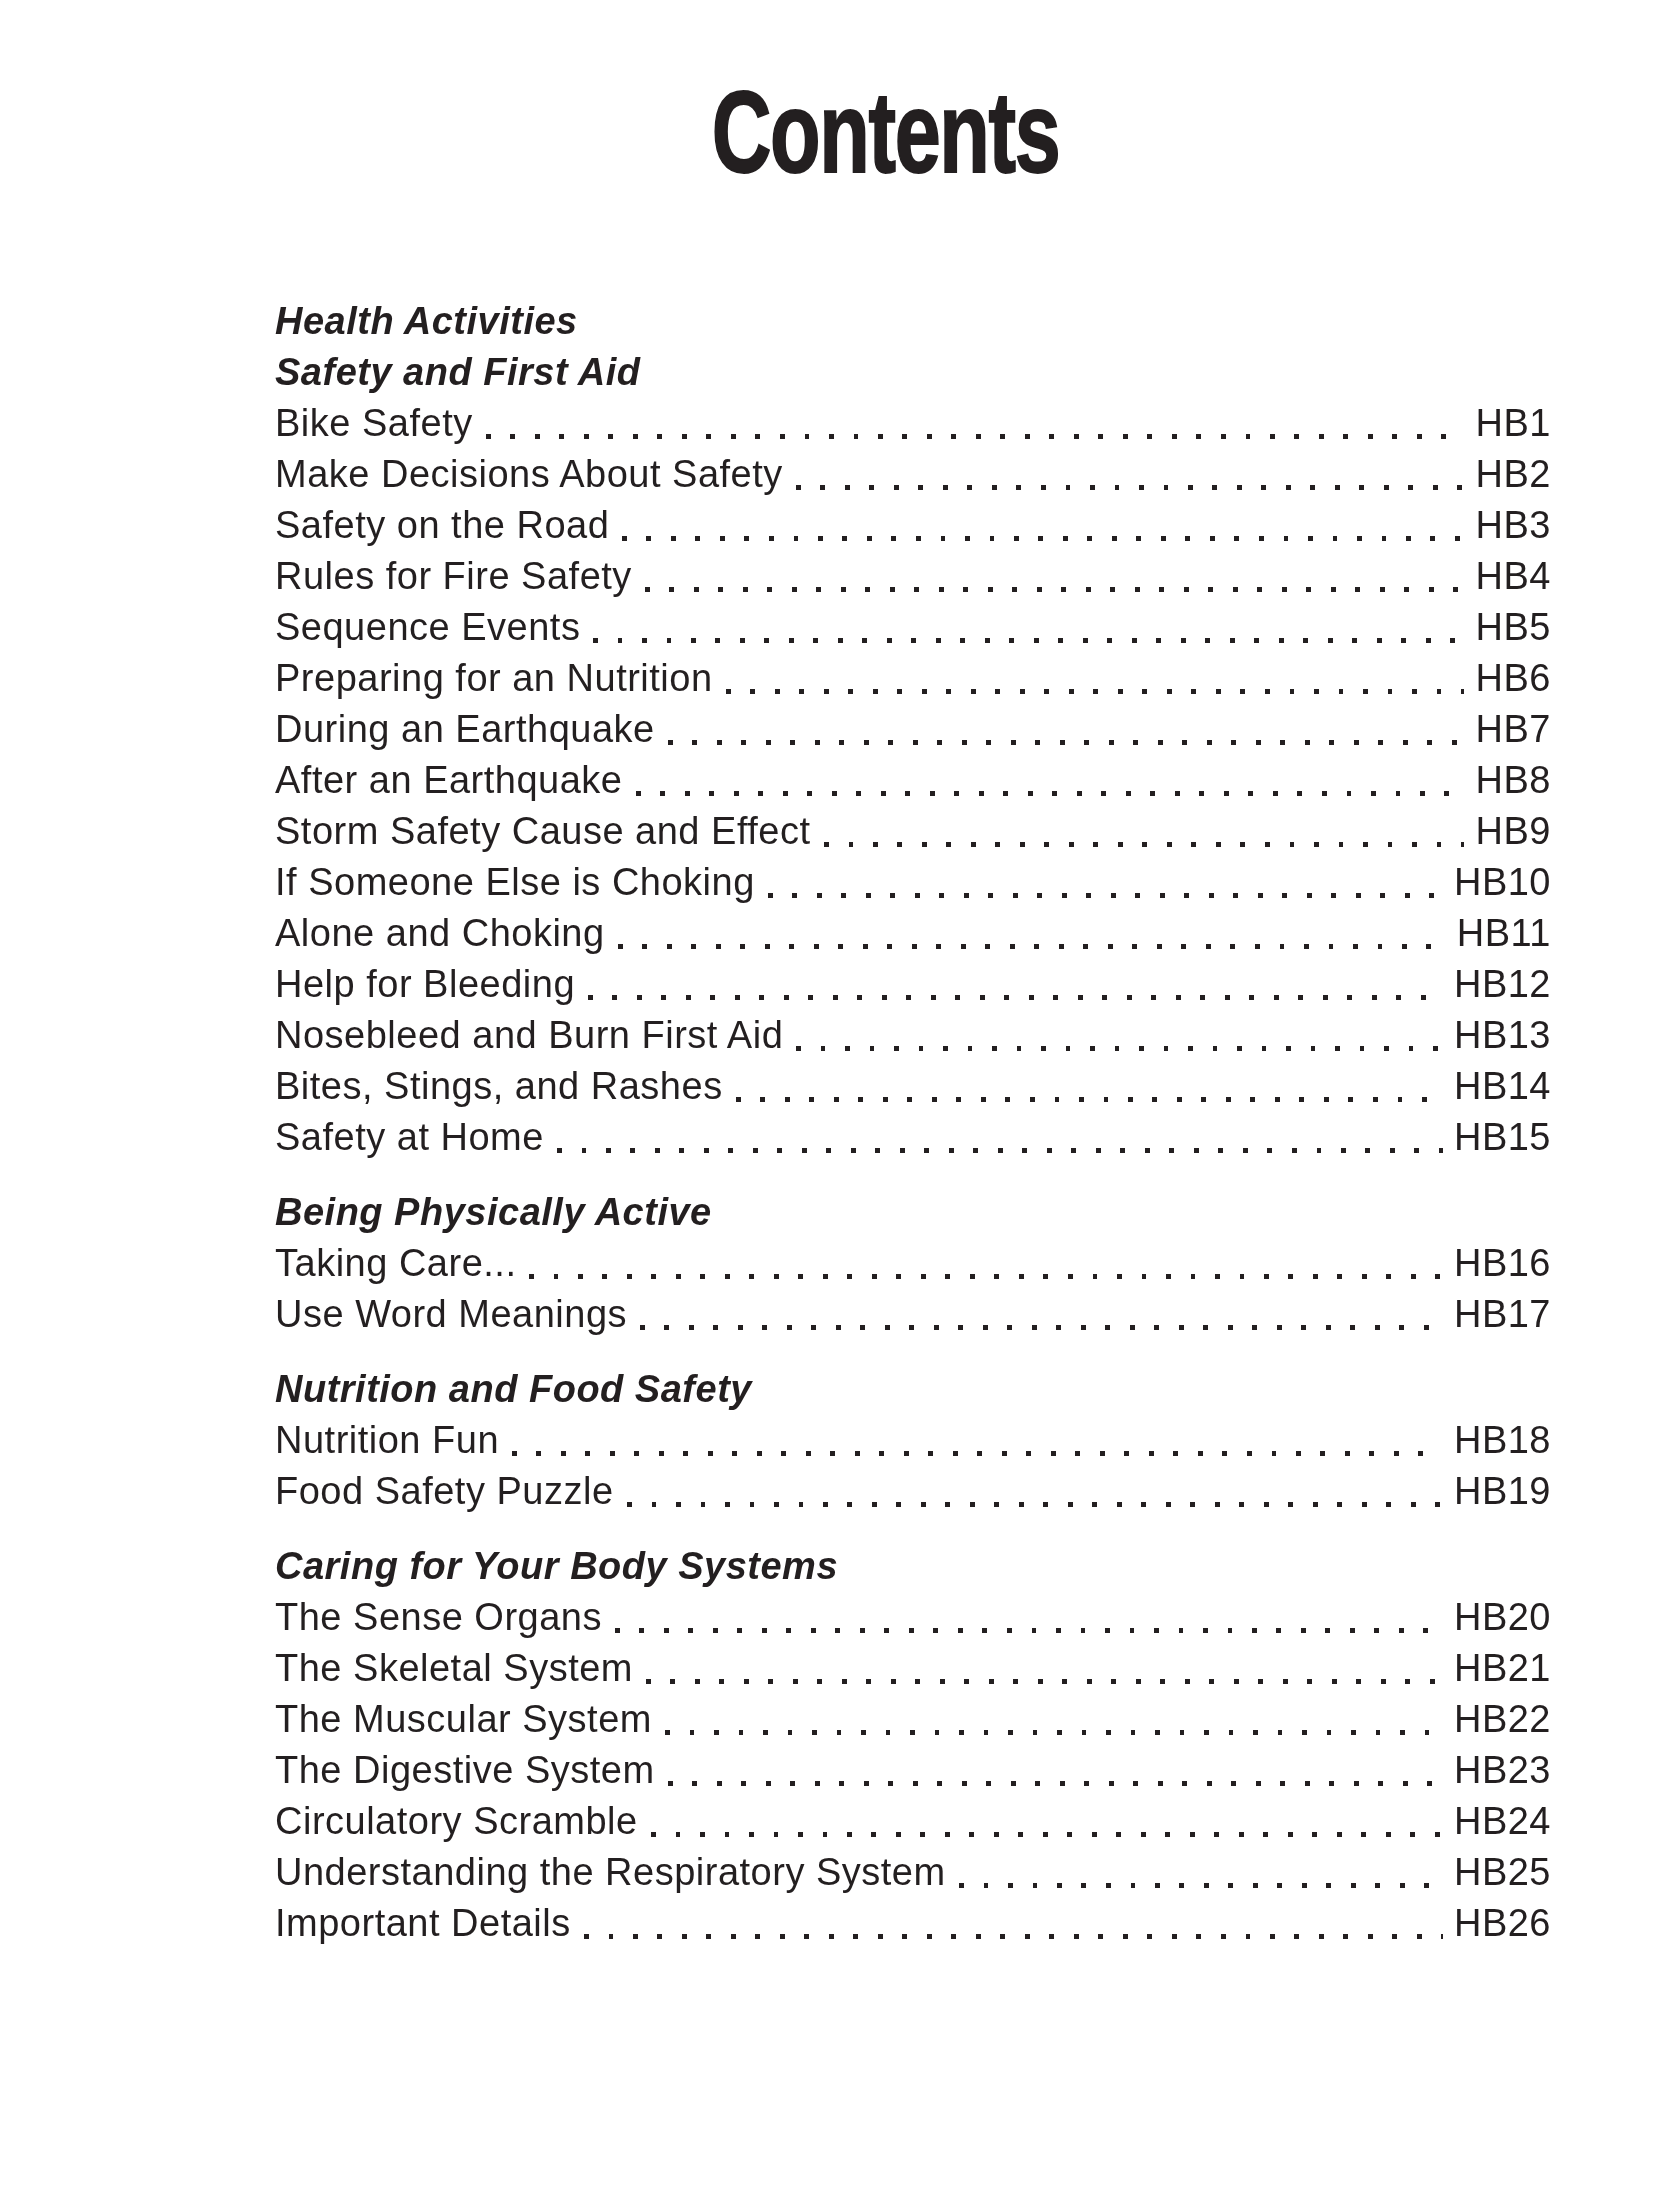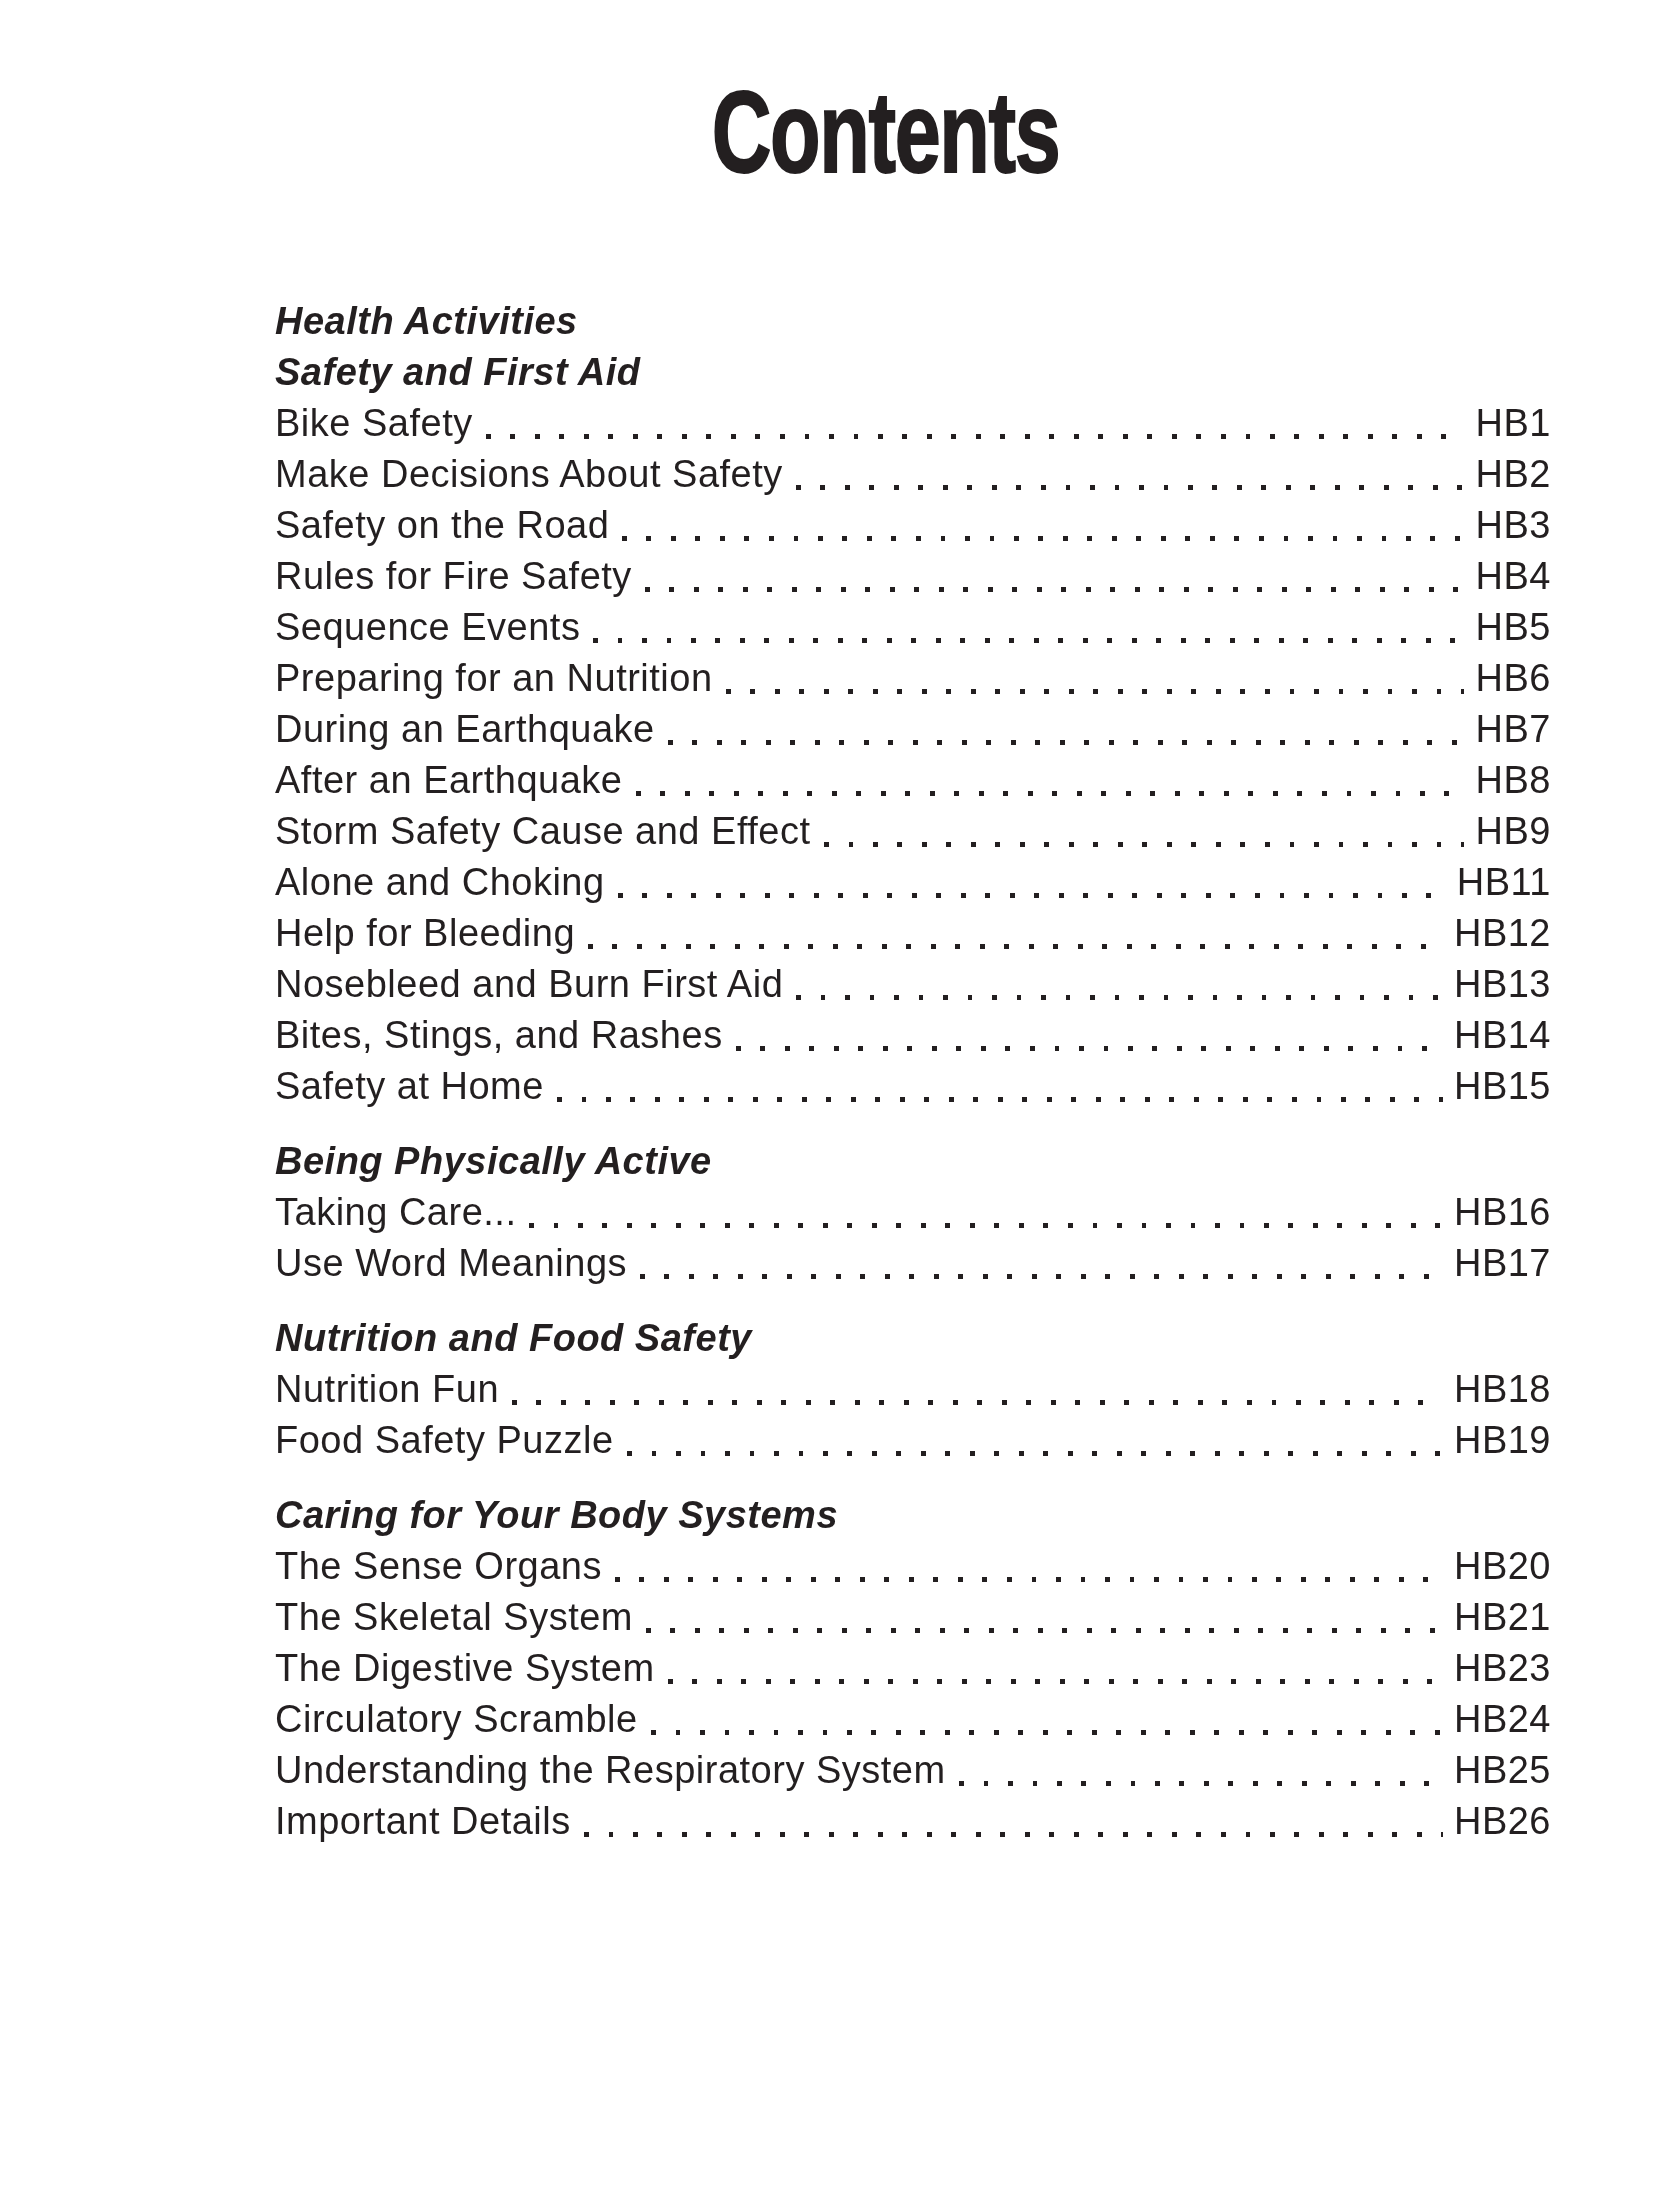--- a/index.html
+++ b/index.html
@@ -134,20 +134,25 @@
       <span class="t">After an Earthquake</span>
       <span class="leader"></span>
       <span class="p">HB8</span>
     </div>
     <div class="row entry">
       <span class="t">Storm Safety Cause and Effect</span>
       <span class="leader"></span>
       <span class="p">HB9</span>
     </div>
     <div class="row entry">
+      <span class="t">If Someone Else is Choking</span>
+      <span class="leader"></span>
+      <span class="p">HB10</span>
+    </div>
+    <div class="row entry">
       <span class="t">Alone and Choking</span>
       <span class="leader"></span>
       <span class="p">HB11</span>
     </div>
     <div class="row entry">
       <span class="t">Help for Bleeding</span>
       <span class="leader"></span>
       <span class="p">HB12</span>
     </div>
     <div class="row entry">
@@ -207,20 +212,25 @@
       <span class="t">The Sense Organs</span>
       <span class="leader"></span>
       <span class="p">HB20</span>
     </div>
     <div class="row entry">
       <span class="t">The Skeletal System</span>
       <span class="leader"></span>
       <span class="p">HB21</span>
     </div>
     <div class="row entry">
+      <span class="t">The Muscular System</span>
+      <span class="leader"></span>
+      <span class="p">HB22</span>
+    </div>
+    <div class="row entry">
       <span class="t">The Digestive System</span>
       <span class="leader"></span>
       <span class="p">HB23</span>
     </div>
     <div class="row entry">
       <span class="t">Circulatory Scramble</span>
       <span class="leader"></span>
       <span class="p">HB24</span>
     </div>
     <div class="row entry">

